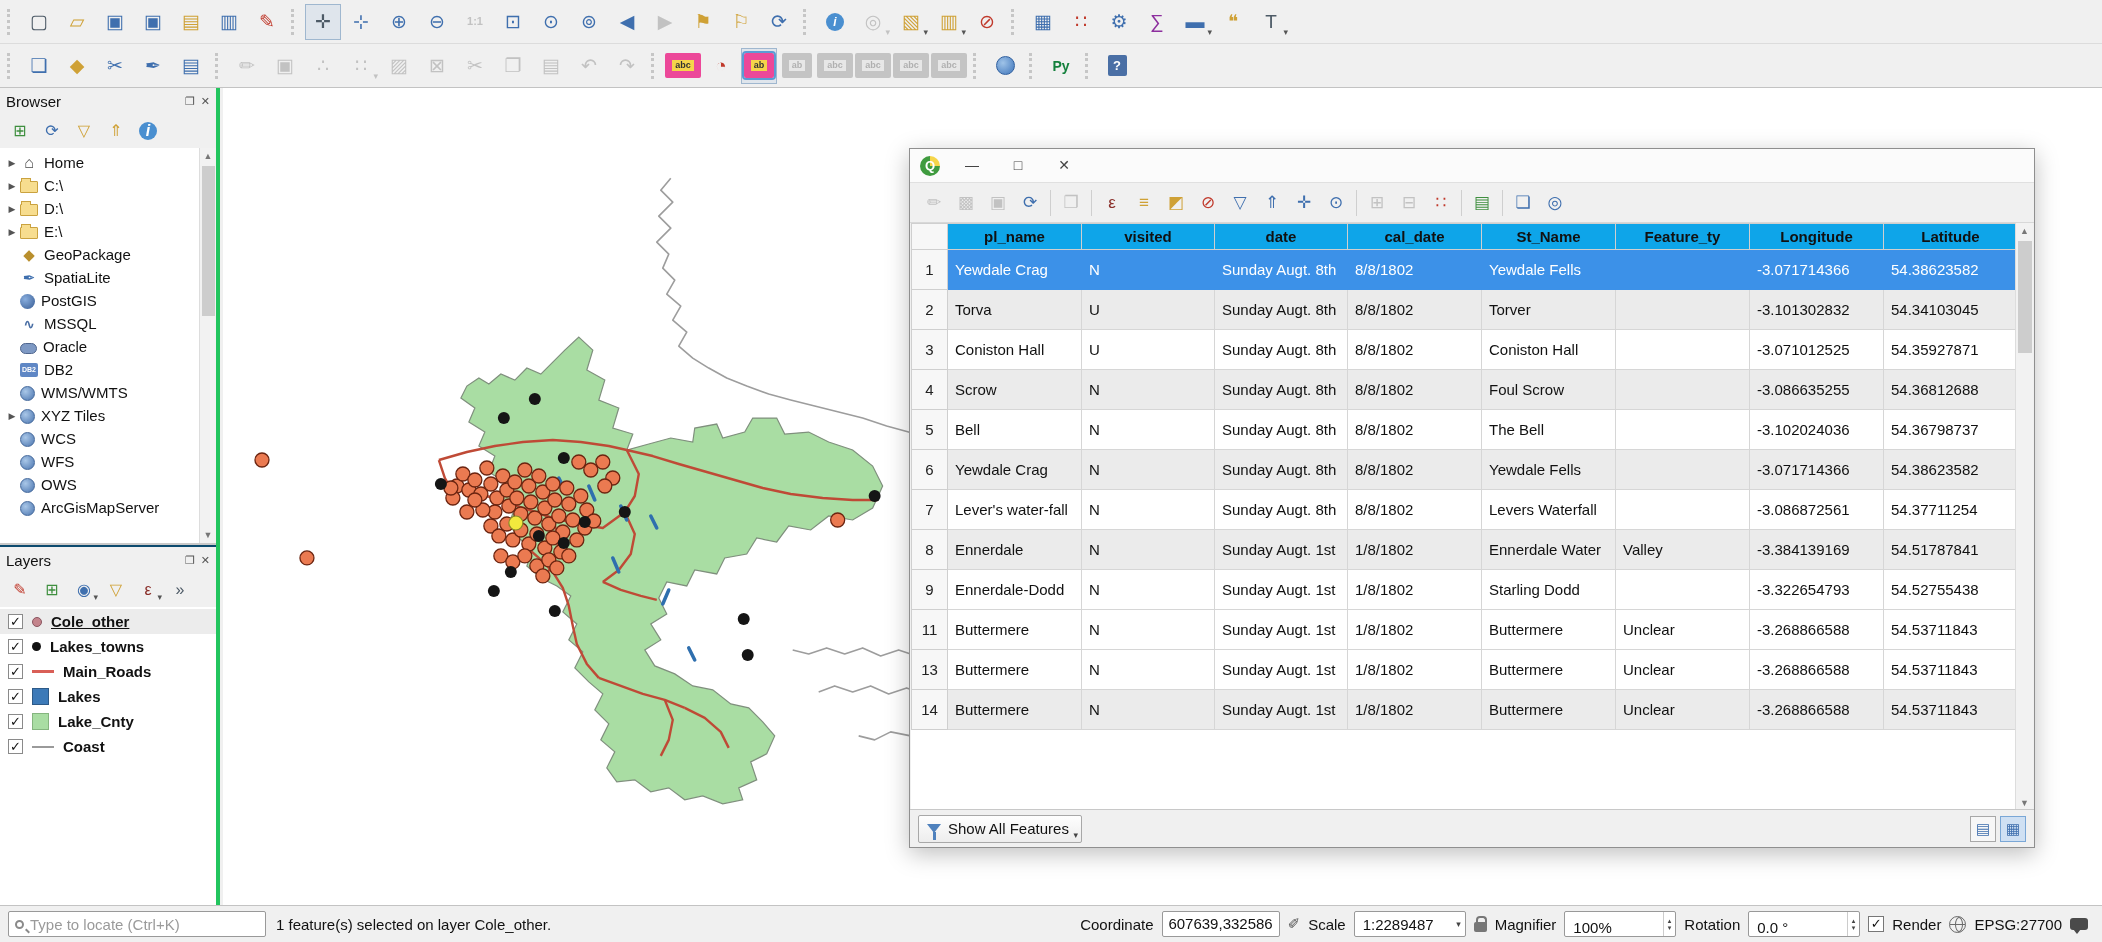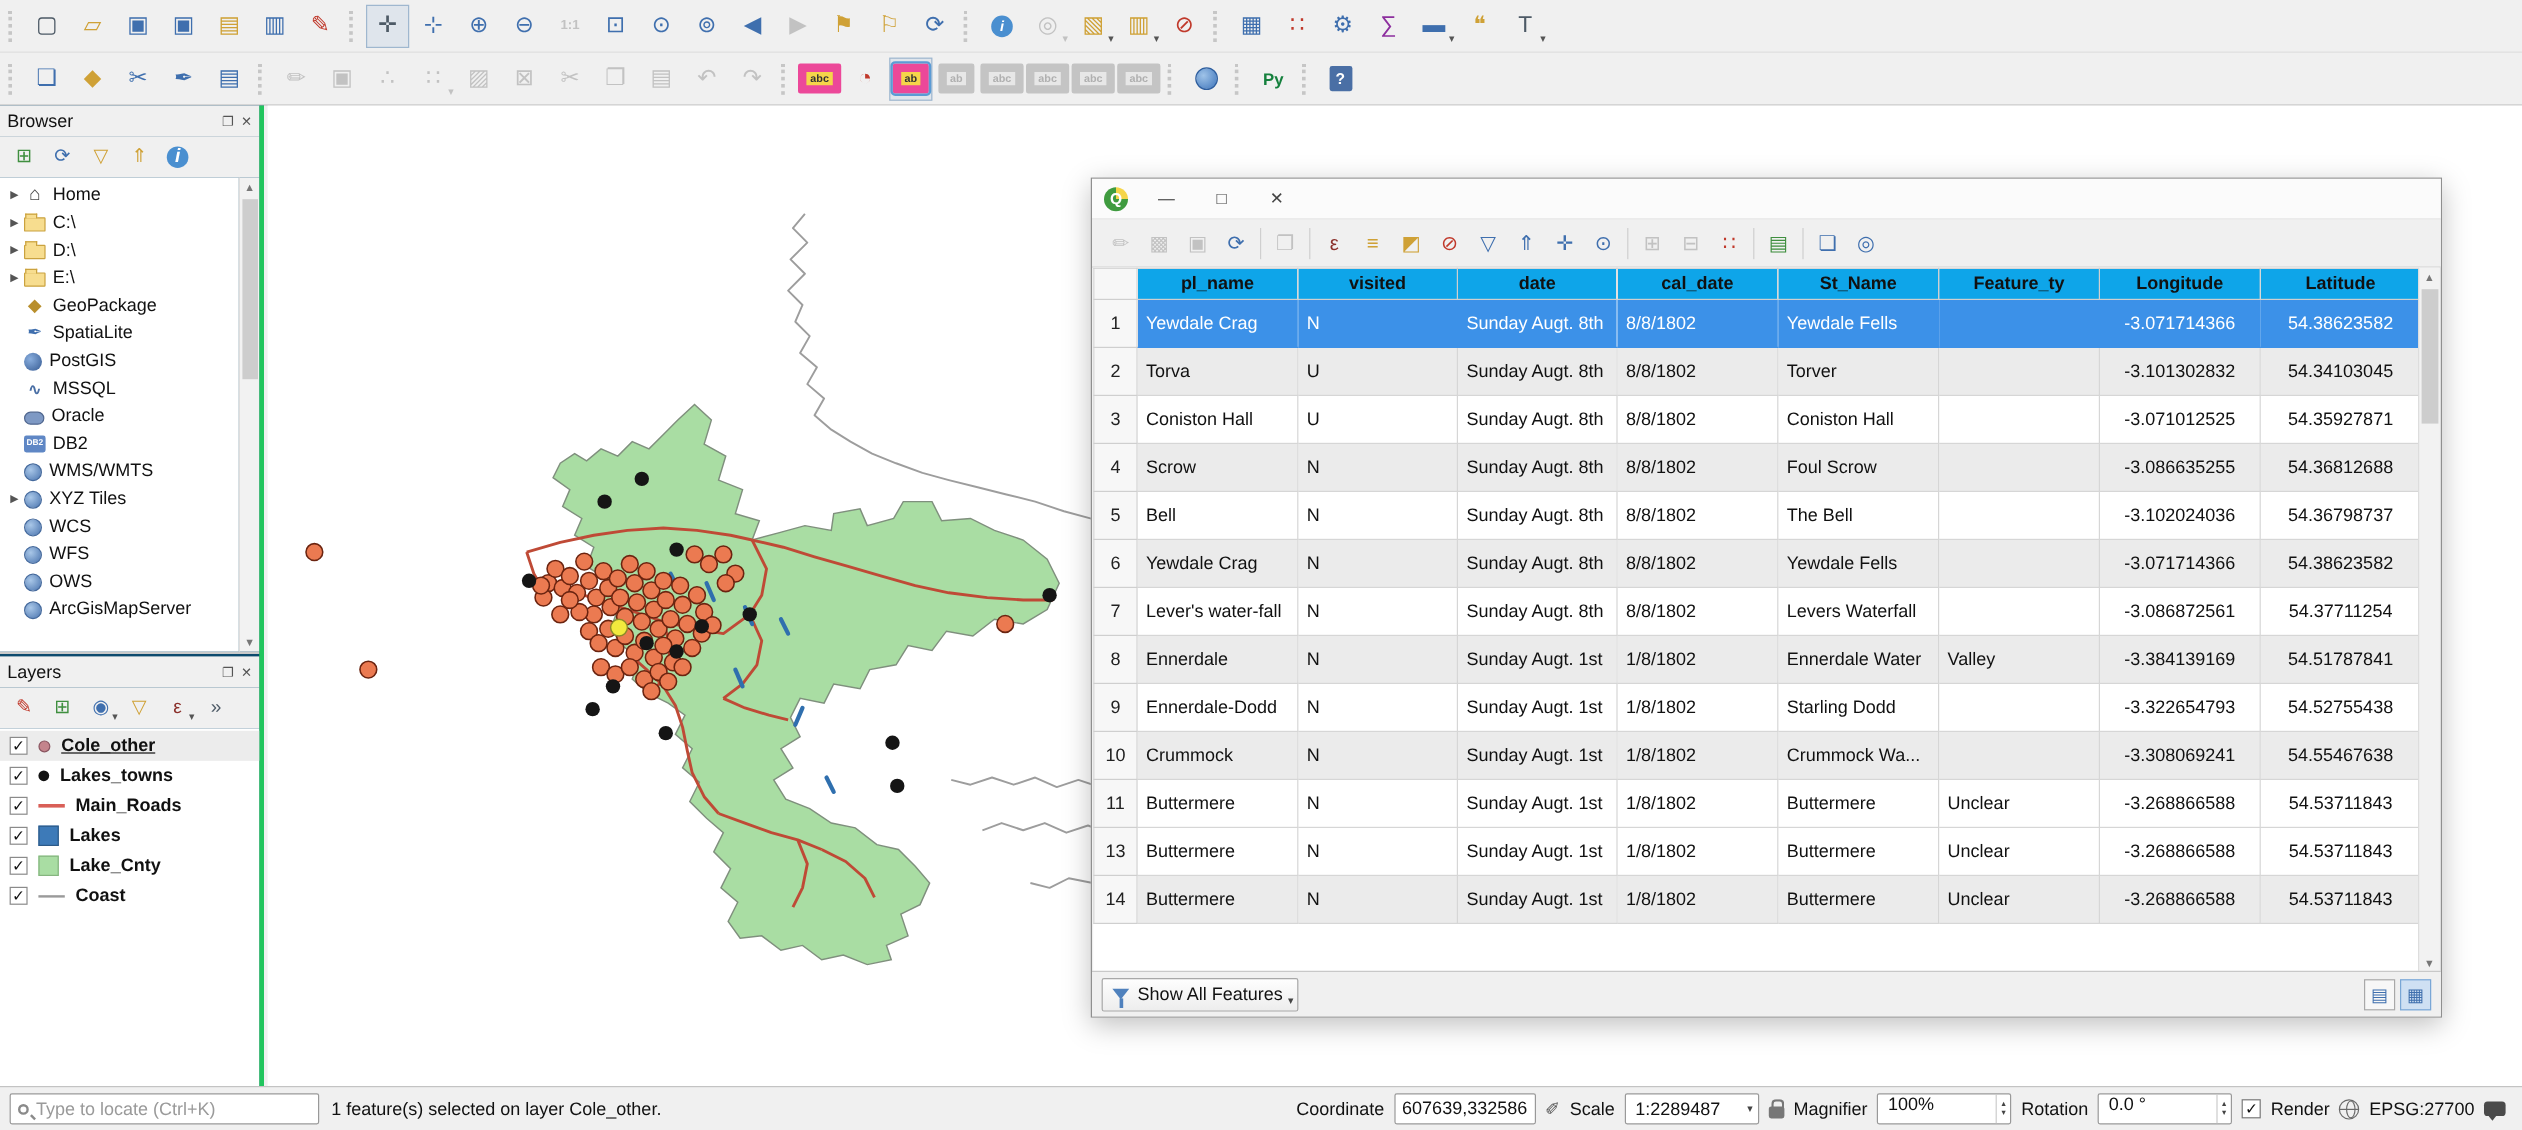--- a/index.html
+++ b/index.html
@@ -87,21 +87,21 @@
   #dlg-title{flex:1;color:#8a8a8a;font-size:15px;white-space:nowrap;overflow:hidden}
   .winbtn{width:46px;height:33px;text-align:center;line-height:33px;font-size:14px;color:#444;cursor:pointer;flex:none}
   #dlg-toolbar{height:40px;display:flex;align-items:center;padding-left:8px;background:#f0f0f0;border-bottom:1px solid #d8d8d8}
   #dlg-toolbar .tbtn{width:30px;height:30px}
   #dlg-toolbar .tbtn .glyph{font-size:17px}
   #attr-table-wrap{position:absolute;left:1px;top:74px;width:1106px;height:588px;background:#fff;overflow:hidden}
   table{border-collapse:collapse;table-layout:fixed;width:1106px}
   th,td{border:1px solid #d6d6d6;height:40px;padding:0 7px;font-size:15px;font-weight:normal;white-space:nowrap;overflow:hidden}
   thead th{background:#0ea5e9;border-color:#cfcfcf;font-weight:bold;height:26px;text-align:center}
   th.rownum,th.corner{background:#f7f7f7;border-color:#cfcfcf;text-align:center;color:#222}
-  td.num{text-align:center}
+  td.num{text-align:left}
   tr.even td{background:#ebebeb}
   tr.sel td{background:#3c91e8;color:#fff;border-color:#3c91e8}
   #attr-vscroll{position:absolute;right:1px;top:74px;width:18px;height:588px;background:#f2f2f2;border-left:1px solid #ddd;display:flex;flex-direction:column;align-items:center}
   #attr-vscroll .sarr{font-size:9px;color:#777;height:16px;line-height:16px}
   #attr-vscroll .sthumb{width:14px;height:112px;background:#cdcdcd;margin-top:2px}
   #attr-vscroll .sfill{flex:1}
   #dlg-footer{position:absolute;left:0;right:0;bottom:0;height:38px;border-top:1px solid #c8c8c8;background:#f0f0f0;display:flex;align-items:center;padding:0 8px}
   #show-all-btn{height:28px;display:flex;align-items:center;gap:7px;padding:0 12px 0 8px;background:linear-gradient(#fefefe,#ededed);border:1px solid #a8a8a8;border-radius:2px;cursor:pointer;position:relative}
   .funnel{width:0;height:0;border-left:7px solid transparent;border-right:7px solid transparent;border-top:9px solid #4f81bd;position:relative;display:inline-block}
   .funnel::after{content:"";position:absolute;left:-1.5px;top:-1px;width:3px;height:8px;background:#4f81bd}
@@ -115,21 +115,21 @@
   .locator{width:258px;height:26px;background:#fff;border:1px solid #999;border-radius:2px;display:flex;align-items:center;padding:0 6px;gap:6px;flex:none}
   .lens{width:9px;height:9px;border:2px solid #8a8a8a;border-radius:50%;position:relative;flex:none}
   .lens::after{content:"";position:absolute;left:8px;top:8px;width:5px;height:2px;background:#8a8a8a;transform:rotate(45deg)}
   .locator .ph{color:#9a9a9a;font-size:15px;white-space:nowrap}
   .smsg{font-size:15px;white-space:nowrap}
   .sright{margin-left:auto;display:flex;align-items:center;gap:8px}
   .slabel{font-size:15px;white-space:nowrap}
   .sinput{display:inline-block;width:118px;height:26px;background:#fff;border:1px solid #999;border-radius:2px;text-align:center;line-height:24px;font-size:15px}
   .scombo{display:inline-flex;width:112px;height:26px;background:#fff;border:1px solid #999;border-radius:2px;align-items:center;padding:0 4px 0 8px;font-size:15px}
   .scombo .dd{margin-left:auto;font-size:9px;color:#444}
-  .sspin{display:inline-flex;width:112px;height:26px;background:#fff;border:1px solid #999;border-radius:2px;align-items:flex-start;padding-left:8px;font-size:15px}
+  .sspin{display:inline-flex;width:112px;height:26px;background:#fff;border:1px solid #999;border-radius:2px;align-items:flex-end;padding-left:8px;font-size:15px}
   .spinbtns{margin-left:auto;display:flex;flex-direction:column;font-size:7px;line-height:7px;color:#444;padding:0 4px;border-left:1px solid #ccc;height:100%;justify-content:center}
   .padlock{width:13px;height:10px;background:#777;border-radius:2px;position:relative;margin-top:5px;flex:none}
   .padlock::before{content:"";position:absolute;top:-6px;left:2px;width:7px;height:6px;border:2px solid #777;border-bottom:none;border-radius:4px 4px 0 0}
   .chk{width:16px;height:16px;border:1px solid #777;background:#fff;font-size:13px;line-height:14px;text-align:center;color:#111;flex:none}
   .sglobe{width:17px;height:17px;border-radius:50%;border:1.5px solid #6a6a6a;position:relative;flex:none}
   .sglobe::before{content:"";position:absolute;left:50%;top:0;bottom:0;width:6px;margin-left:-3px;border:1px solid #6a6a6a;border-radius:50%}
   .sglobe::after{content:"";position:absolute;top:50%;left:0;right:0;height:0;border-top:1px solid #6a6a6a}
   .bubble{width:18px;height:12px;background:#4a4a4a;border-radius:3px;position:relative;flex:none;margin-right:6px}
   .bubble::after{content:"";position:absolute;left:3px;bottom:-4px;border-left:4px solid transparent;border-right:4px solid transparent;border-top:5px solid #4a4a4a}
 </style>
@@ -816,31 +816,20 @@
             <th class="rownum">9</th>
             <td>Ennerdale-Dodd</td>
             <td>N</td>
             <td>Sunday Augt. 1st</td>
             <td>1/8/1802</td>
             <td>Starling Dodd</td>
             <td></td>
             <td class="num">-3.322654793</td>
             <td class="num">54.52755438</td>
           </tr>
-          <tr class="even">
-            <th class="rownum">10</th>
-            <td>Crummock</td>
-            <td>N</td>
-            <td>Sunday Augt. 1st</td>
-            <td>1/8/1802</td>
-            <td>Crummock Wa...</td>
-            <td></td>
-            <td class="num">-3.308069241</td>
-            <td class="num">54.55467638</td>
-          </tr>
           <tr>
             <th class="rownum">11</th>
             <td>Buttermere</td>
             <td>N</td>
             <td>Sunday Augt. 1st</td>
             <td>1/8/1802</td>
             <td>Buttermere</td>
             <td>Unclear</td>
             <td class="num">-3.268866588</td>
             <td class="num">54.53711843</td>

